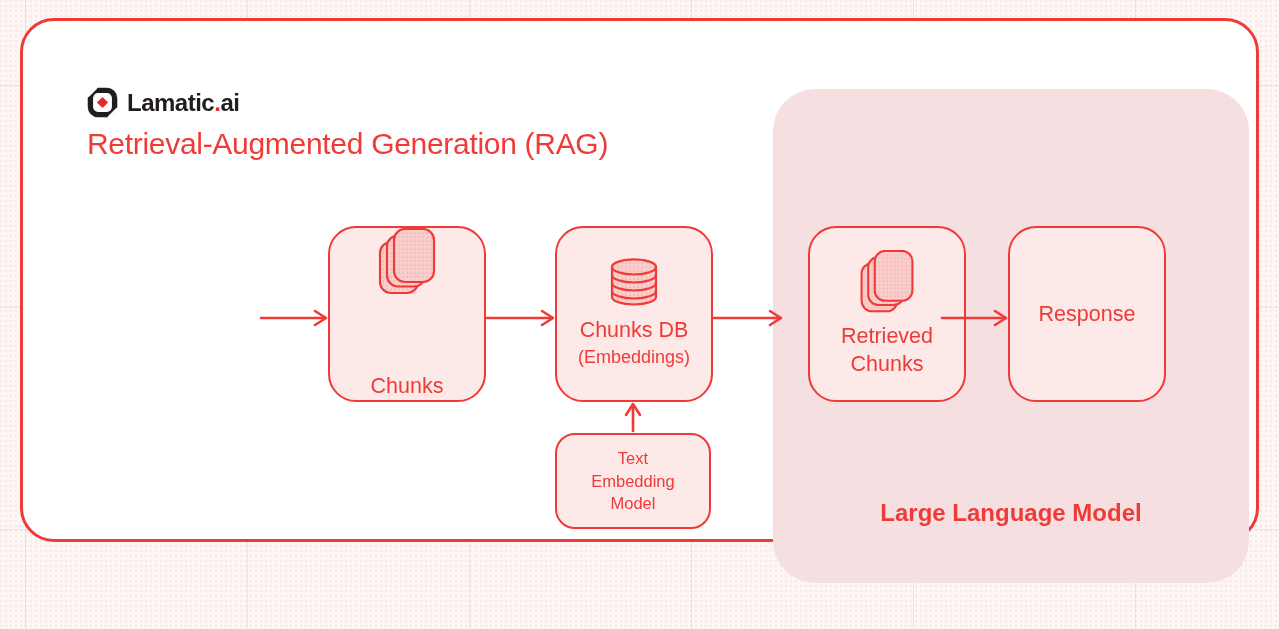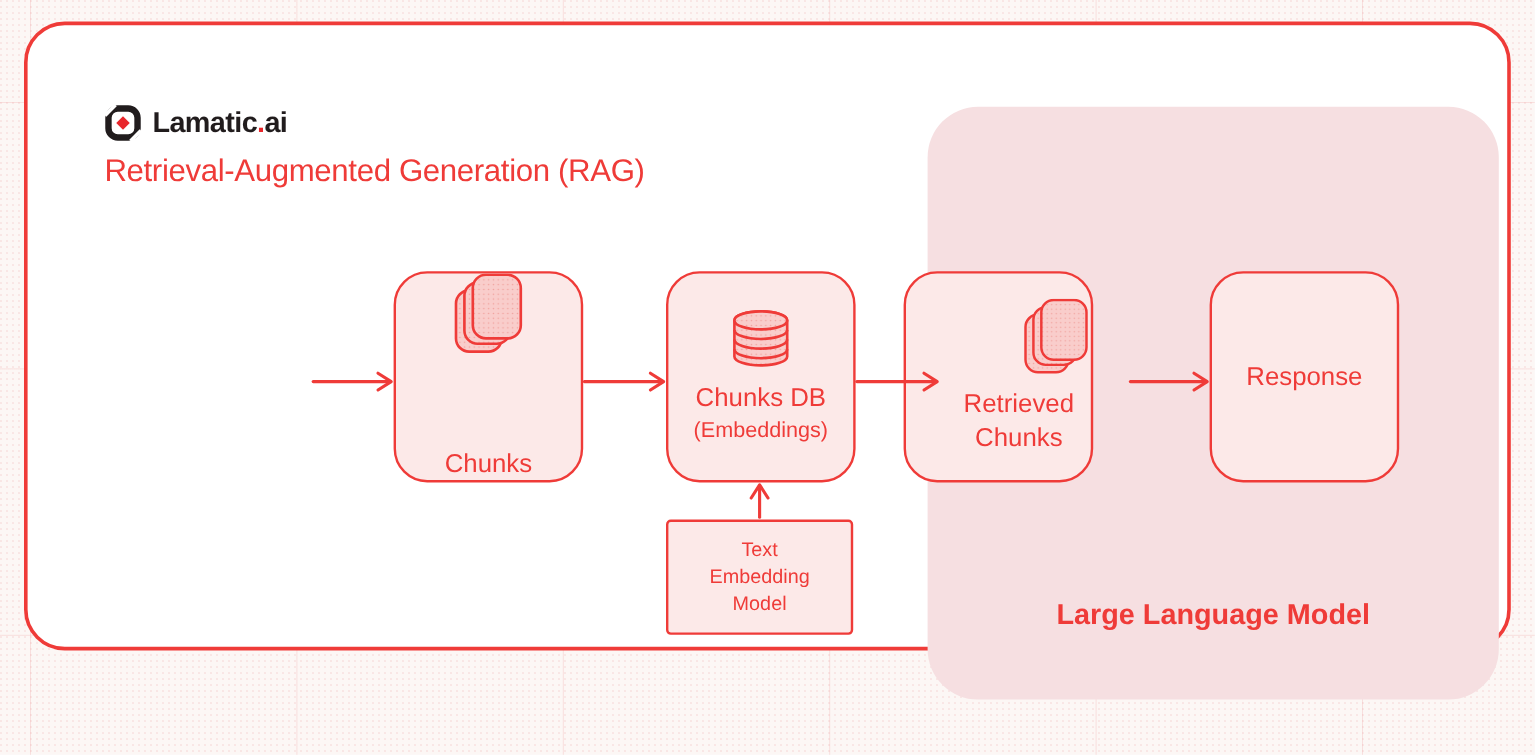--- a/index.html
+++ b/index.html
@@ -33,21 +33,21 @@
   }
 
   
   .logo { position: absolute; left: 64px; top: 66px; display: flex; align-items: center; gap: 9px; }
   .logo-text { font-size: 24px; font-weight: 800; letter-spacing: -0.5px; color: var(--logo-black, #211C1D); }
   .logo-text .dot { color: var(--logo-red, #E8262B); }
 
   
   .title {
     position: absolute; left: 64px; top: 106px;
-    font-size: 26px; font-weight: 500; letter-spacing: -0.3px;
+    font-size: 30px; font-weight: 500; letter-spacing: -0.3px;
     color: var(--accent, #EF3B38);
   }
 
   
   .llm-container {
     position: absolute; left: 750px; top: 68px;
     width: 476px; height: 494px;
     background: var(--container-fill, #F6DFE1);
     border-radius: 42px;
   }
@@ -68,25 +68,25 @@
     align-items: center; justify-content: center;
     text-align: center;
     color: var(--accent, #EF3B38);
   }
   .node-label { font-size: 21.5px; line-height: 1.32; font-weight: 400; }
   .node-sublabel { font-size: 18px; line-height: 1.3; margin-top: 2px; }
   .row-node { top: 226px; width: 158px; height: 176px; }
   #node-external-data  { left: 102px; }
   #node-chunks         { left: 328px; justify-content: space-between; }
   #node-vector-db      { left: 555px; }
-  #node-retrieved-chunks { left: 753px; align-items: flex-end; }
+  #node-retrieved-chunks { left: 808px; }
   #node-response       { left: 1008px; text-align: right; }
   #node-text-embedding {
     left: 555px; top: 433px; width: 156px; height: 96px;
-    border-radius: 4px; border-width: 2.5px;
+    border-radius: 20px; border-width: 2.5px;
   }
   #node-text-embedding .node-label { font-size: 16.5px; line-height: 1.38; width: 104px; }
   .node-icon { margin-bottom: 7px; }
 
   
   svg.arrows { position: absolute; inset: 0; pointer-events: none; }
 </style>
 </head>
 <body>
 

